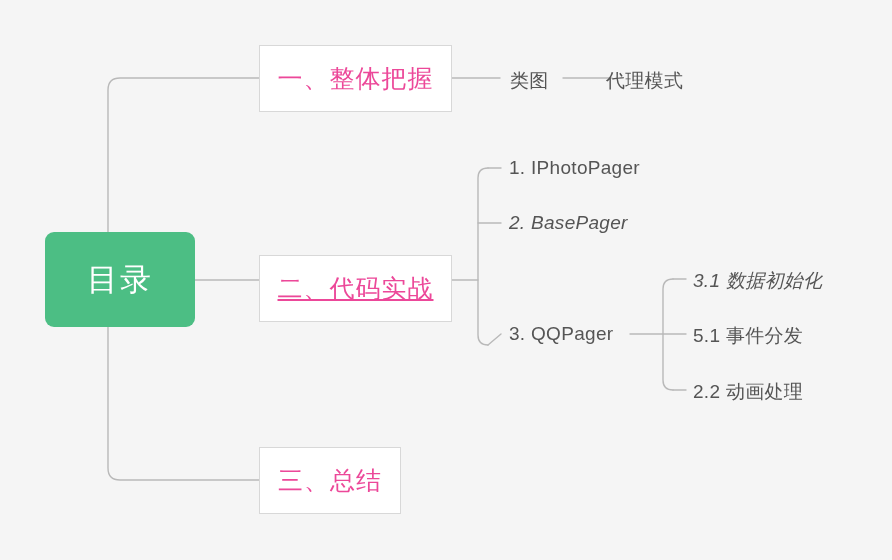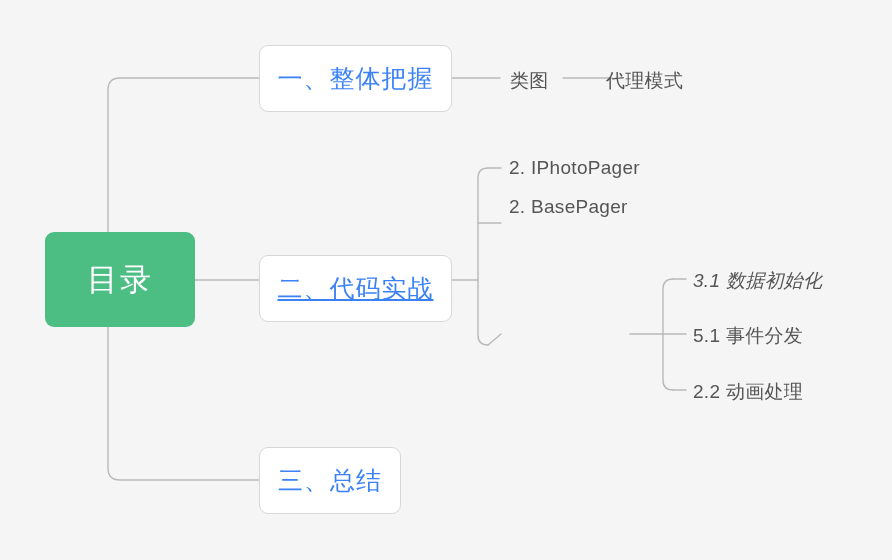--- a/index.html
+++ b/index.html
@@ -44,41 +44,41 @@
     background: #4cbe84;
     border-radius: 9px;
     color: #ffffff;
     font-size: 31px;
     letter-spacing: 2px;
   }
   
   .boxed {
     background: #ffffff;
     border: 1px solid #d8d8d8;
-    border-radius: 9px;
-    color: #3b82f6;
+    border-radius: 0;
+    color: #ec4899;
     font-size: 25px;
     letter-spacing: 1px;
   }
   .b1 { left: 259px; top: 45px;  width: 193px; height: 67px; }
   .b2 { left: 259px; top: 255px; width: 193px; height: 67px; text-decoration: underline; }
   .b3 { left: 259px; top: 447px; width: 142px; height: 67px; }
   
   .leaf {
     position: absolute;
     color: #555555;
     font-size: 19px;
     white-space: nowrap;
     letter-spacing: 0.3px;
   }
   .leaf.cn { font-size: 19px; }
   .l-classdiagram { left: 510px; top: 68px; }
   .l-proxy       { left: 606px; top: 68px; }
   .l-iphoto      { left: 509px; top: 157px; }
-  .l-base        { left: 509px; top: 196px; }
+  .l-base        { left: 509px; top: 212px; font-style: italic; }
   .l-qq          { left: 509px; top: 323px; }
   .l-31          { left: 693px; top: 268px; font-style: italic; }
   .l-32          { left: 693px; top: 323px; }
   .l-33          { left: 693px; top: 379px; }
 </style>
 </head>
 <body>
 
 <div id="canvas">
 
@@ -121,24 +121,25 @@
   </div>
 
   <div class="node boxed b3">
     <span>三、总结</span>
   </div>
 
   <div class="leaf cn l-classdiagram">类图</div>
 
   <div class="leaf cn l-proxy">代理模式</div>
 
-  <div class="leaf l-iphoto">2. IPhotoPager</div>
+  <div class="leaf l-iphoto">1. IPhotoPager</div>
 
   <div class="leaf l-base">2. BasePager</div>
 
+  <div class="leaf l-qq">3. QQPager</div>
 
   <div class="leaf cn l-31">3.1 数据初始化</div>
 
   <div class="leaf cn l-32">5.1 事件分发</div>
 
   <div class="leaf cn l-33">2.2 动画处理</div>
 
 </div>
 
 </body></html>

